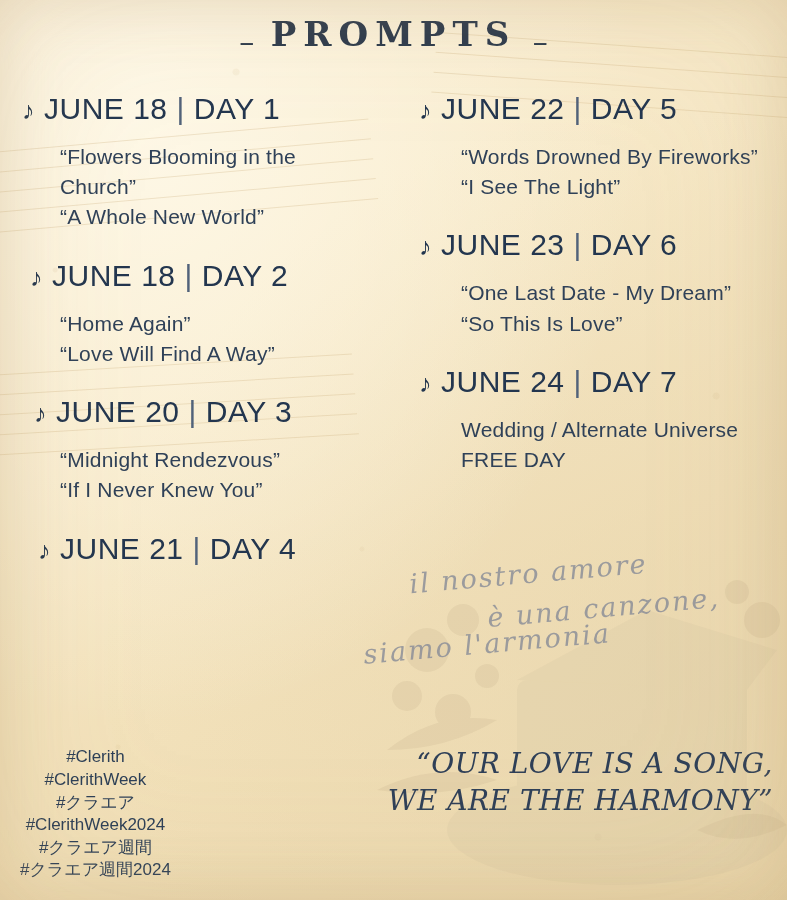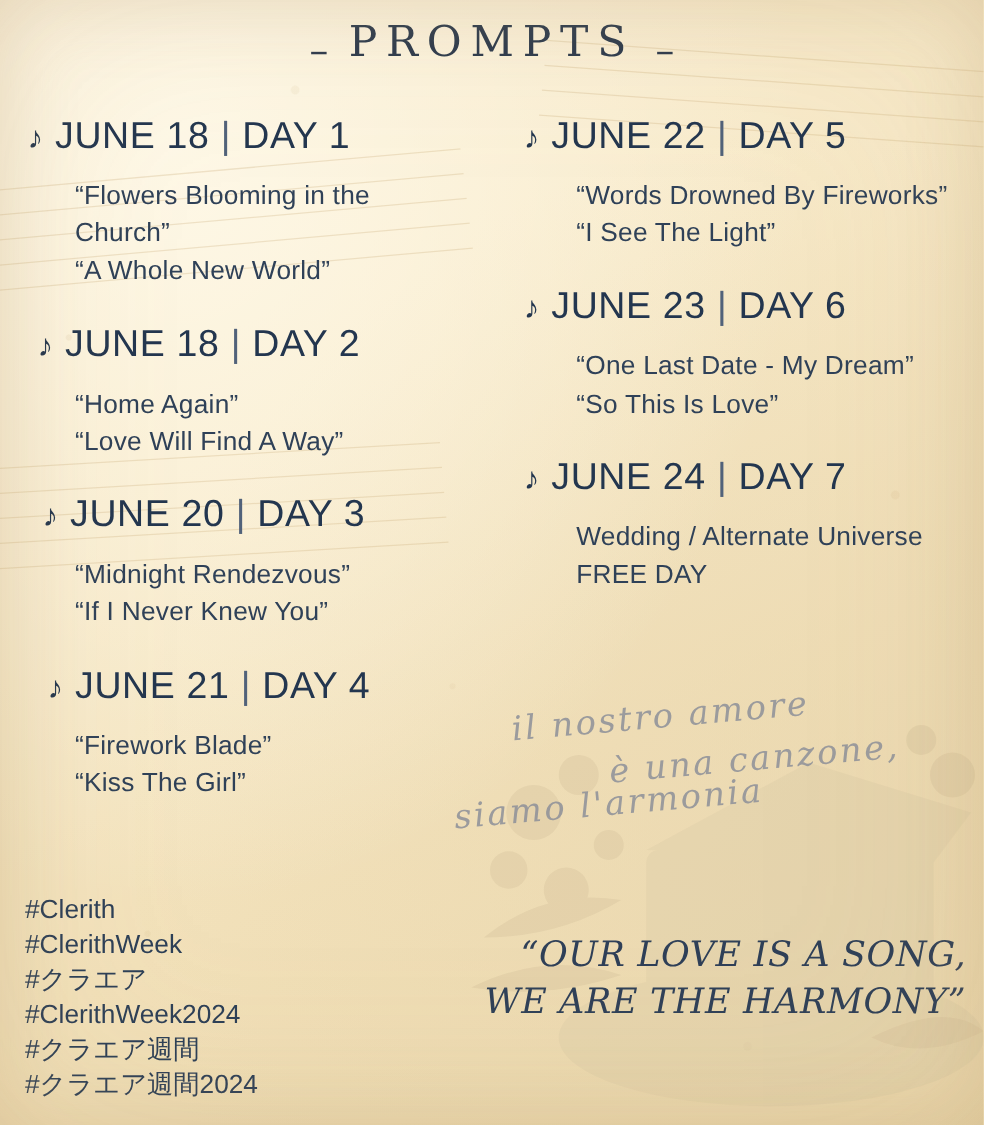--- a/index.html
+++ b/index.html
@@ -67,21 +67,21 @@
     left: 0;
     right: 0;
     text-align: center;
   }
   .header-title {
     display: inline-block;
     font-family: "DejaVu Serif", serif;
     font-size: 34px;
     letter-spacing: 7px;
     color: #2d3b4e;
-    font-weight: 400;
+    font-weight: 700;
   }
   .header-dash {
     display: inline-block;
     vertical-align: middle;
     font-family: "DejaVu Serif", serif;
     font-size: 30px;
     color: #2d3b4e;
     padding: 0 12px;
   }
 
@@ -140,22 +140,23 @@
   .col-left .entry:nth-child(2) .entry-head { padding-left: 12px; }
   .col-left .entry:nth-child(3) .entry-head { padding-left: 16px; }
   .col-left .entry:nth-child(4) .entry-head { padding-left: 20px; }
 
   
   .hashtags {
     position: absolute;
     left: 20px;
     bottom: 18px;
     color: #2c3f57;
-    font-size: 21px;
+    font-size: 17px;
     line-height: 1.33;
+    text-align: center;
   }
   .hashtags div { white-space: nowrap; }
 
   
   .art {
     position: absolute;
     right: 0;
     bottom: 0;
     width: 420px;
     height: 400px;
@@ -275,24 +276,20 @@
         </ul>
       </div>
 
       <div class="entry">
         <div class="entry-head">
           <span class="note-icon">♪</span>
           <span class="entry-date">JUNE 21</span>
           <span class="entry-sep">|</span>
           <span class="entry-day">DAY 4</span>
         </div>
-        <ul class="prompt-list">
-          <li>“Firework Blade”</li>
-          <li>“Kiss The Girl”</li>
-        </ul>
       </div>
 
     </div>
 
     <div class="col col-right">
 
       <div class="entry">
         <div class="entry-head">
           <span class="note-icon">♪</span>
           <span class="entry-date">JUNE 22</span>

